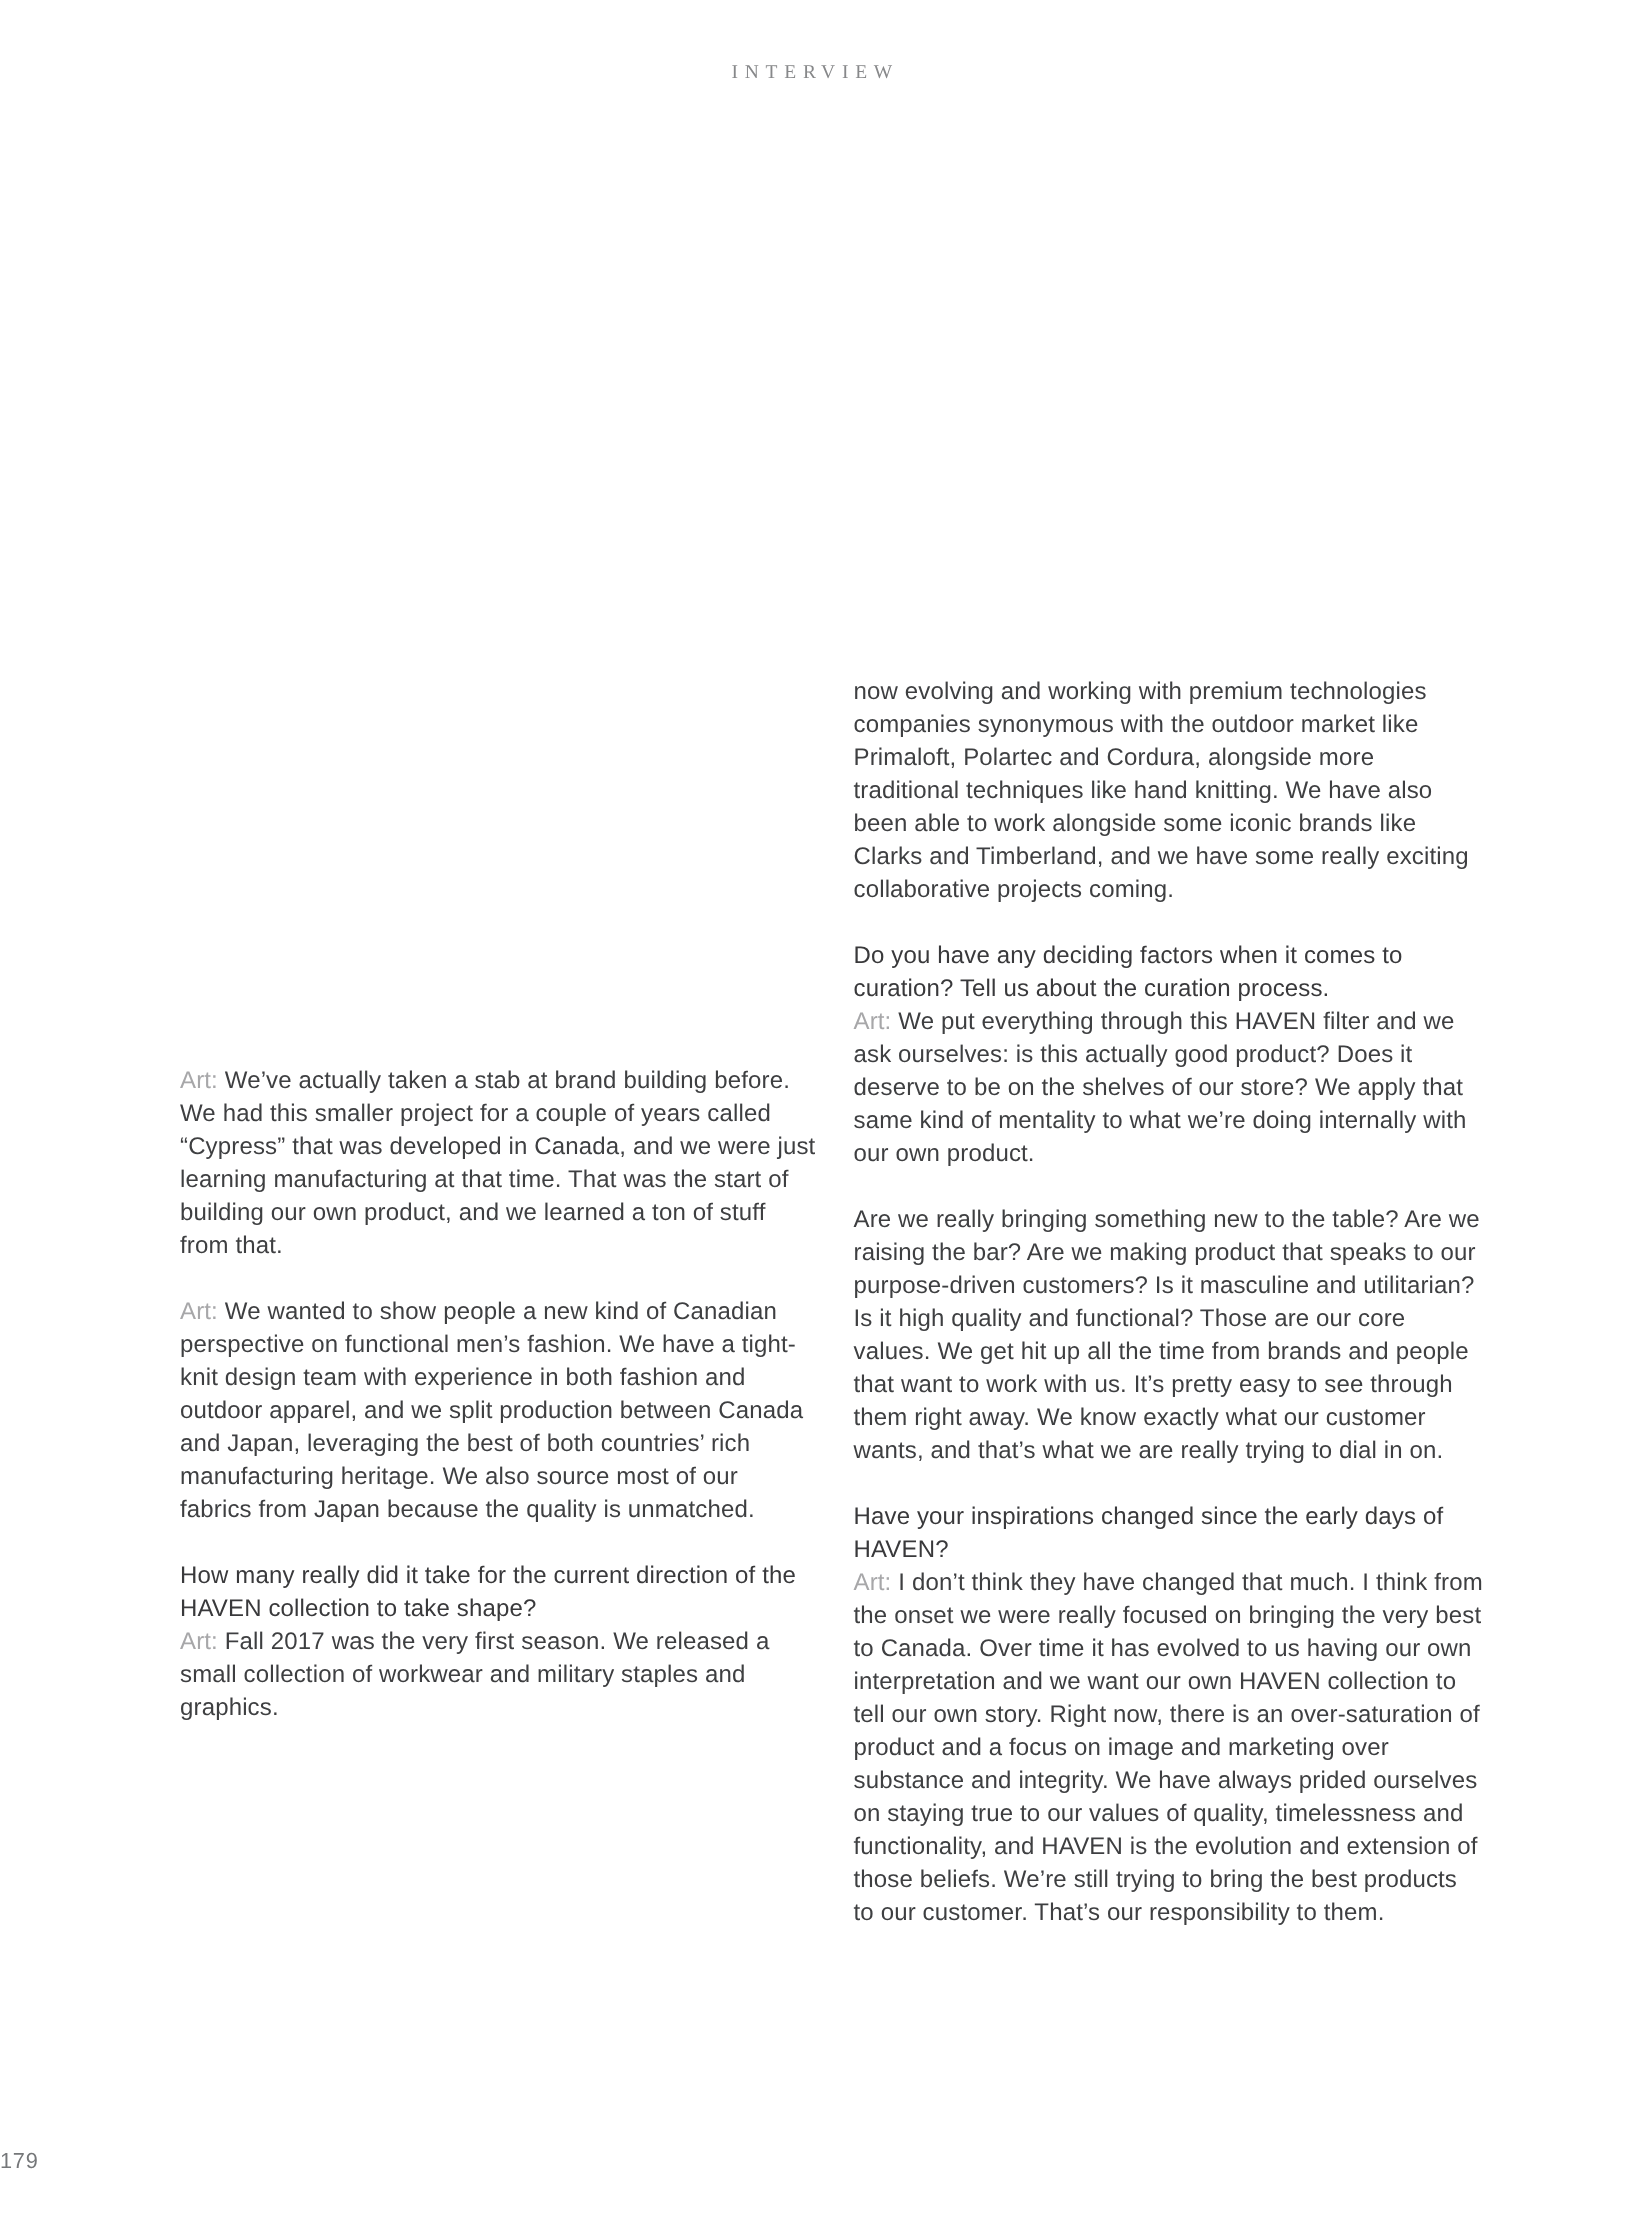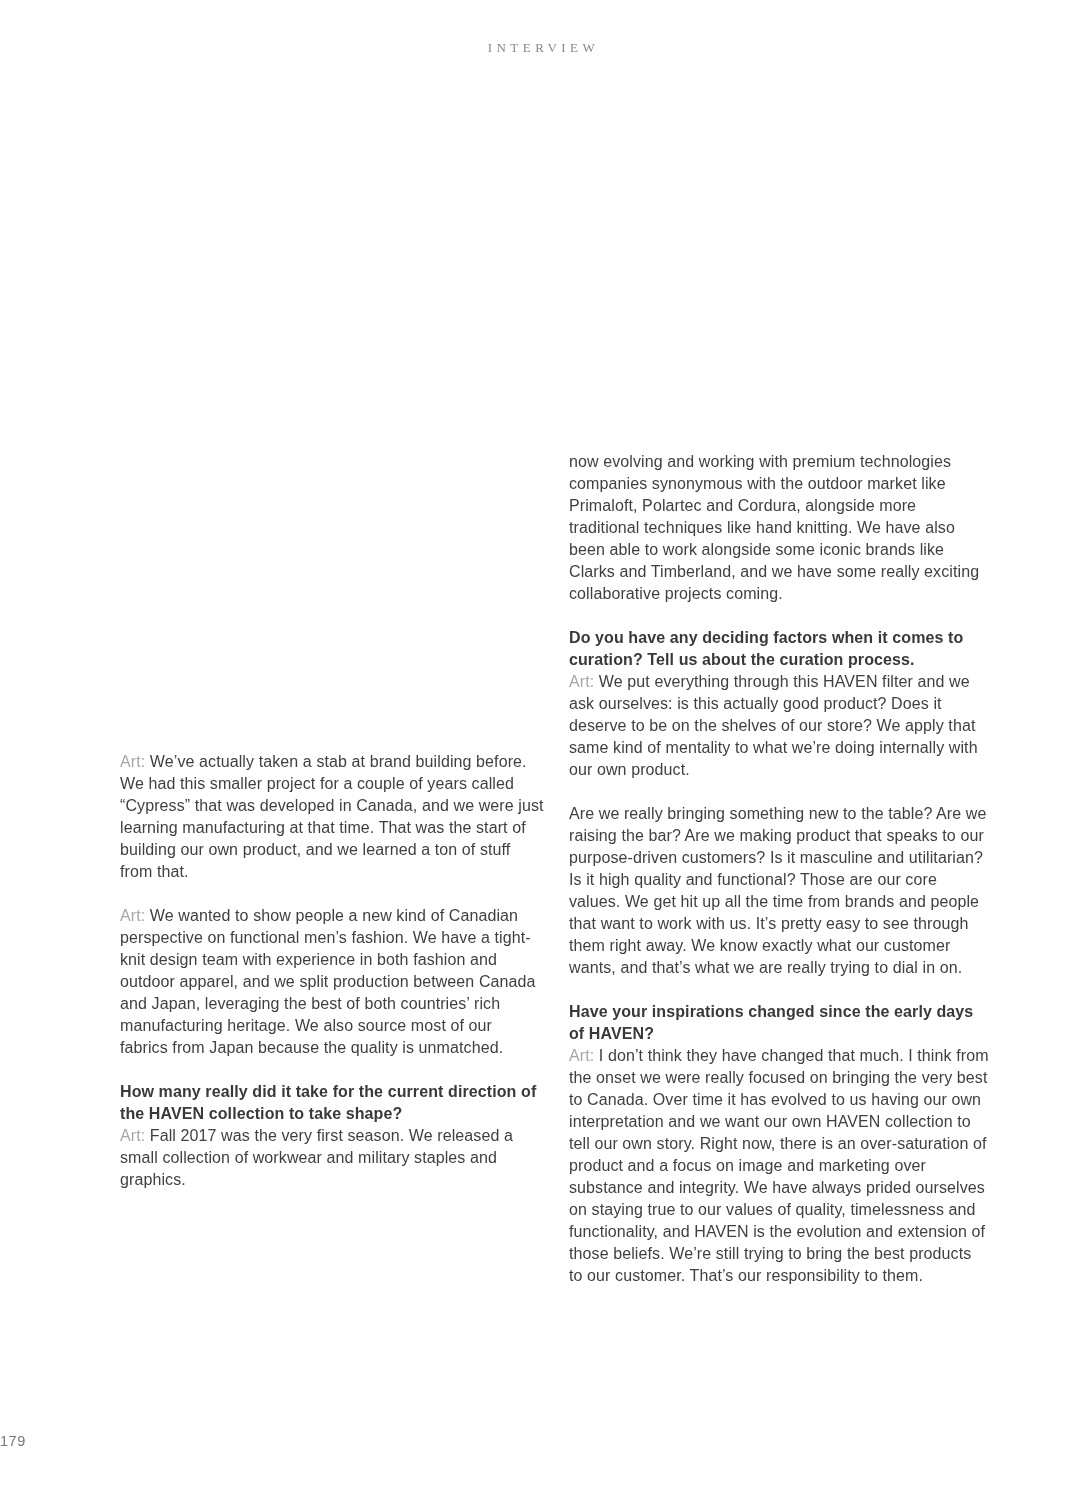--- a/index.html
+++ b/index.html
@@ -22,27 +22,27 @@
     letter-spacing: 4.5px;
     color: var(--header-color, #87888a);
   }
   .col {
     position: absolute;
     font-size: 16px;
     line-height: 22px;
     letter-spacing: 0.1px;
     color: var(--text-color, #3e3f41);
   }
-  .col-left  { left: 120px; top: 751px; width: 424px; }
+  .col-left  { left: 120px; top: 710px; width: 424px; }
   .col-right { left: 569px; top: 451px; width: 420px; }
   .para { margin: 0 0 22px 0; }
   .para:last-child { margin-bottom: 0; }
   .question {
     display: block;
-    font-weight: bold;
+    font-weight: normal;
     color: var(--question-color, #39393b);
   }
   .speaker { color: var(--label-color, #a7a7a9); margin-top: 40px; }
   .page-number {
     position: absolute;
     top: 1433px;
     left: 0;
     width: 100%;
     text-align: left;
     font-size: 14.5px;

